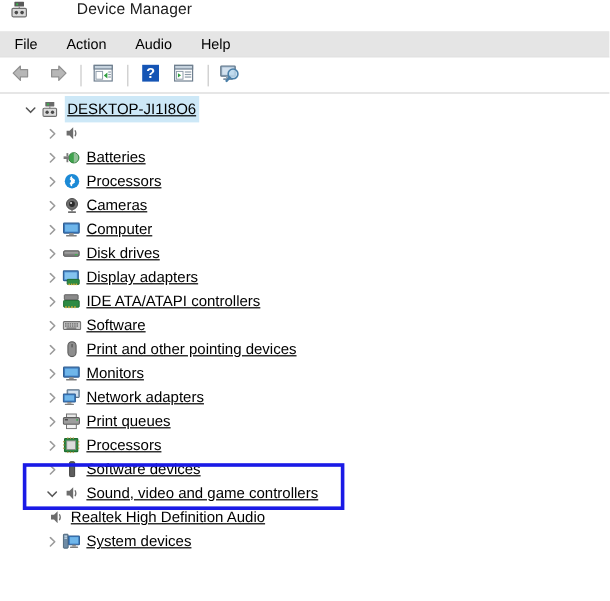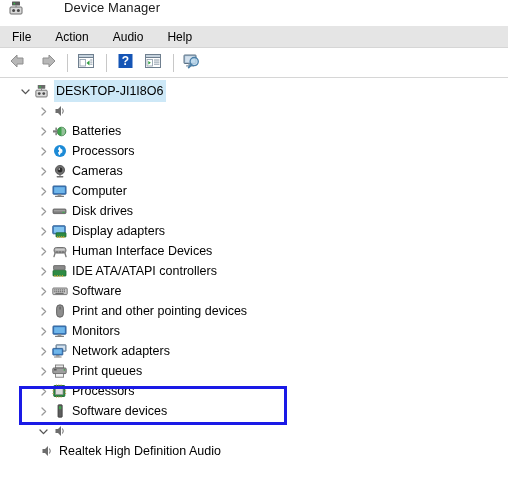--- a/index.html
+++ b/index.html
@@ -61,20 +61,21 @@
     position:absolute;
     top:79px;left:0;right:0;bottom:0;
     background:#ffffff;
     padding-top:2px;
   }
   .row{
     height:20px;
     display:flex;align-items:center;
     position:relative;
     white-space:nowrap;
+    text-decoration:underline;
   }
   .chev{
     width:15px;height:20px;
     display:flex;align-items:center;justify-content:center;
     flex:0 0 15px;
   }
   .ic{
     width:17px;height:16px;
     display:flex;align-items:center;justify-content:center;
     flex:0 0 17px;
@@ -337,38 +338,20 @@
         <rect x="4" y="8.8" width="10" height="4.2" rx="0.5" fill="#2e8b43" stroke="#1d6b2f" stroke-width="0.8"></rect>
         <rect x="5" y="12.3" width="1.3" height="1.5" fill="#d0b13c"></rect>
         <rect x="7" y="12.3" width="1.3" height="1.5" fill="#d0b13c"></rect>
         <rect x="9" y="12.3" width="1.3" height="1.5" fill="#d0b13c"></rect>
         <rect x="11" y="12.3" width="1.3" height="1.5" fill="#d0b13c"></rect>
       </svg>
     </span>
     <span class="lbl">Display adapters</span>
   </div>
 
-  <div class="row d1">
-    <span class="chev">
-      <svg width="9" height="9" viewBox="0 0 9 9">
-          <path d="M3 1 L6.6 4.5 L3 8" fill="none" stroke="#9a9a9a" stroke-width="1.3" stroke-linecap="round" stroke-linejoin="round"></path>
-        </svg>
-    </span>
-    <span class="ic">
-      <svg width="16" height="14" viewBox="0 0 16 14">
-        <rect x="2" y="3.5" width="12" height="5.6" rx="2.4" fill="#9a9a9a" stroke="#6a6a6a" stroke-width="0.9"></rect>
-        <rect x="3.2" y="4.6" width="9.6" height="2" fill="#cccccc"></rect>
-        <rect x="4.4" y="7.4" width="1.2" height="1.2" fill="#555"></rect>
-        <rect x="7.4" y="7.4" width="1.2" height="1.2" fill="#555"></rect>
-        <rect x="10.4" y="7.4" width="1.2" height="1.2" fill="#555"></rect>
-        <path d="M3 9.2 L2 12.6 M13 9.2 L14 12.6" stroke="#7a7a7a" stroke-width="1.4" stroke-linecap="round"></path>
-      </svg>
-    </span>
-    <span class="lbl">Human Interface Devices</span>
-  </div>
 
   <div class="row d1">
     <span class="chev">
       <svg width="9" height="9" viewBox="0 0 9 9">
           <path d="M3 1 L6.6 4.5 L3 8" fill="none" stroke="#9a9a9a" stroke-width="1.3" stroke-linecap="round" stroke-linejoin="round"></path>
         </svg>
     </span>
     <span class="ic">
       <svg width="15" height="14" viewBox="0 0 15 14">
         <rect x="1.6" y="1.6" width="11.5" height="4.2" rx="0.6" fill="#8a8a8a" stroke="#5e5e5e" stroke-width="0.8"></rect>
@@ -529,29 +512,49 @@
       <svg width="9" height="9" viewBox="0 0 9 9">
           <path d="M1 3 L4.5 6.6 L8 3" fill="none" stroke="#555" stroke-width="1.3" stroke-linecap="round" stroke-linejoin="round"></path>
         </svg>
     </span>
     <span class="ic">
       <svg width="14" height="14" viewBox="0 0 14 14">
         <path d="M2.5 5 L5 5 L8 2 L8 12 L5 9 L2.5 9 Z" fill="#6d6d6d"></path>
         <path d="M9.5 4.5 Q11 7 9.5 9.5" fill="none" stroke="#6d6d6d" stroke-width="1"></path>
       </svg>
     </span>
+    <span class="lbl">Sound, video and game controllers</span>
   </div>
 
   <div class="row d2">
     <span class="ic">
       <svg width="14" height="14" viewBox="0 0 14 14">
         <path d="M2.5 5 L5 5 L8 2 L8 12 L5 9 L2.5 9 Z" fill="#6d6d6d"></path>
         <path d="M9.5 4.5 Q11 7 9.5 9.5" fill="none" stroke="#6d6d6d" stroke-width="1"></path>
       </svg>
     </span>
     <span class="lbl">Realtek High Definition Audio</span>
   </div>
 
 
+  <div class="row d1">
+    <span class="chev">
+      <svg width="9" height="9" viewBox="0 0 9 9">
+          <path d="M3 1 L6.6 4.5 L3 8" fill="none" stroke="#9a9a9a" stroke-width="1.3" stroke-linecap="round" stroke-linejoin="round"></path>
+        </svg>
+    </span>
+    <span class="ic">
+      <svg width="15" height="14" viewBox="0 0 15 14">
+        <rect x="0.8" y="1.2" width="4" height="11.6" rx="0.6" fill="#6e8ba5" stroke="#4a6276" stroke-width="0.8"></rect>
+        <rect x="1.7" y="2.3" width="2.2" height="1" fill="#cfe0ee"></rect>
+        <rect x="1.7" y="4" width="2.2" height="1" fill="#cfe0ee"></rect>
+        <rect x="5.2" y="2.6" width="9" height="7.4" rx="0.6" fill="#3f7fc4" stroke="#2f5f94" stroke-width="0.9"></rect>
+        <rect x="6.2" y="3.6" width="7" height="5.4" fill="#6fb6ea"></rect>
+        <rect x="8.2" y="10" width="3" height="1.4" fill="#8d8d8d"></rect>
+        <rect x="6.3" y="11.4" width="6.8" height="1.2" rx="0.4" fill="#7d7d7d"></rect>
+      </svg>
+    </span>
+    <span class="lbl">System devices</span>
+  </div>
 
 </div>
 
 <div class="annot"></div>
 
 </body></html>

